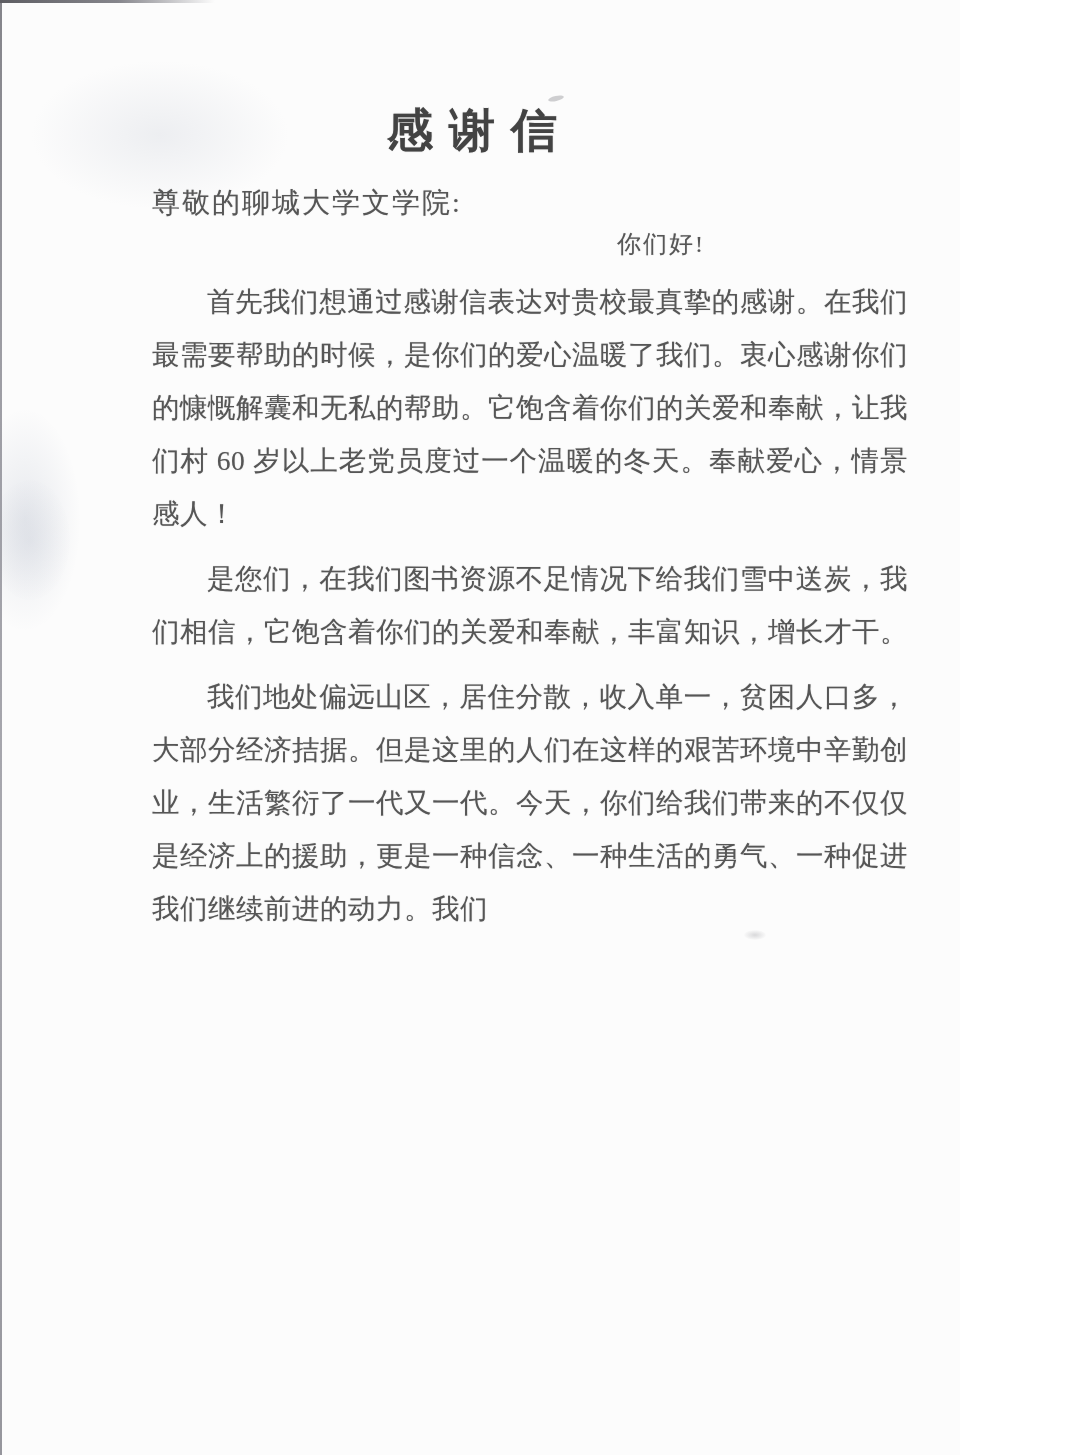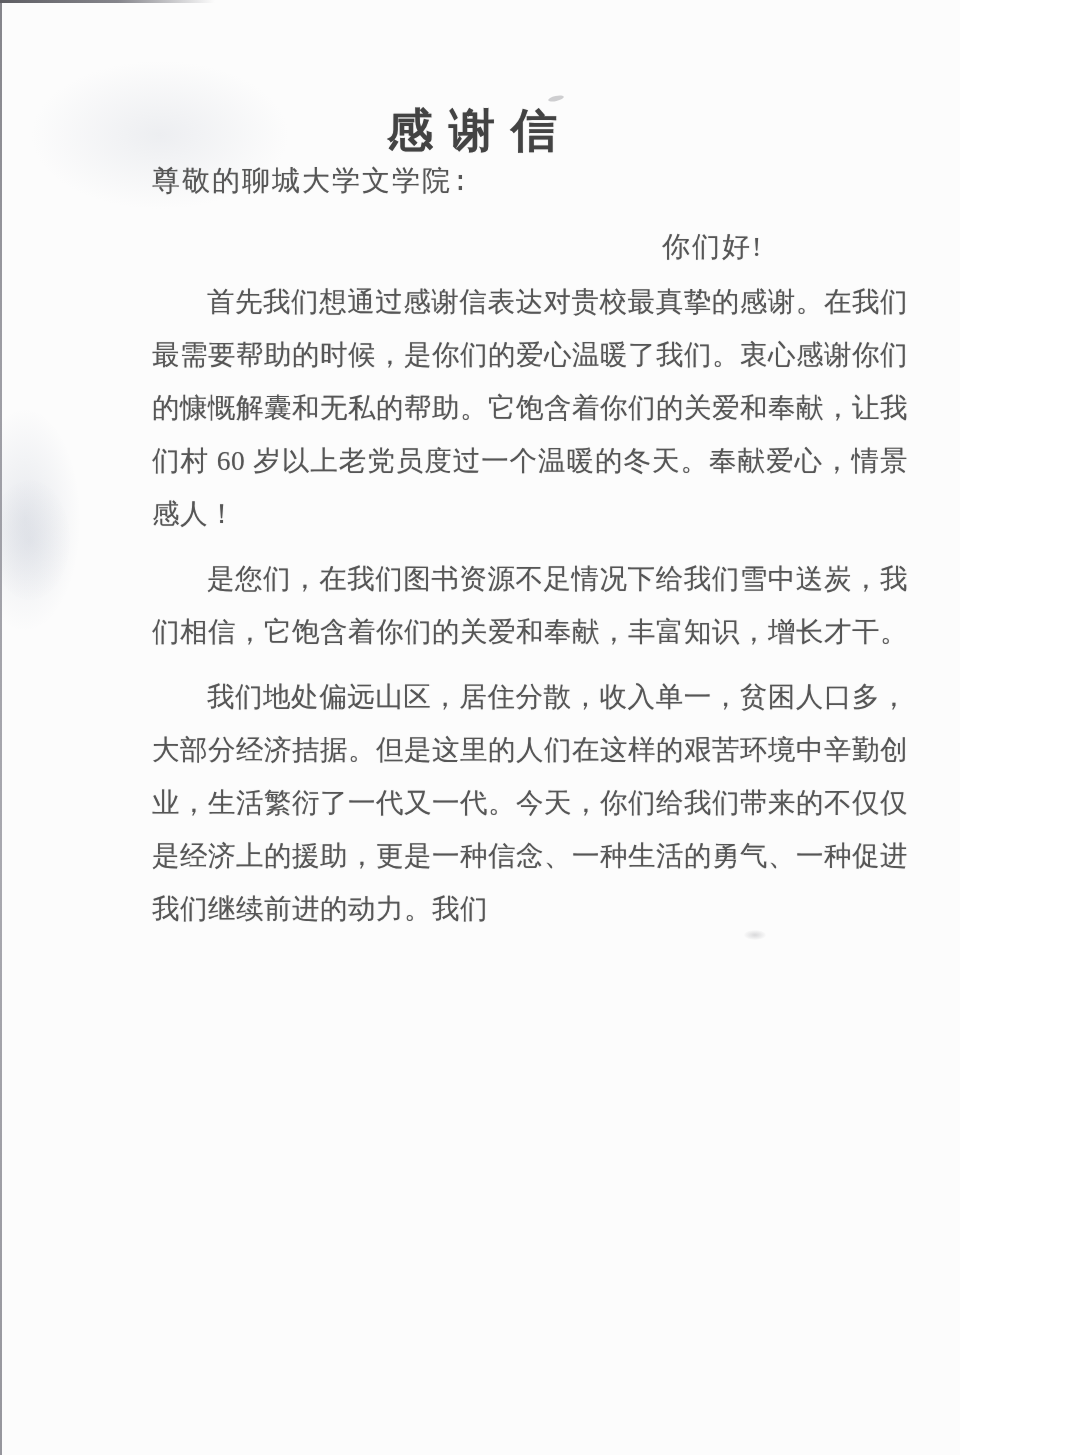--- a/index.html
+++ b/index.html
@@ -62,28 +62,27 @@
   }
   
   .title{
     position:absolute;top:100px;left:0;right:0;
     margin:0;text-align:center;
     font-size:46px;font-weight:600;letter-spacing:16px;
     color:#434343;
     text-shadow:0 0 1px rgba(70,70,70,0.45);
   }
   .salutation{
-    position:absolute;top:162px;left:152px;
+    position:absolute;top:184px;left:152px;
     font-size:28px;letter-spacing:2px;
     text-shadow:0 0 1px rgba(90,90,90,0.4);
-    font-family:Liberation Mono, monospace;
   }
   .greeting{
-    position:absolute;top:228px;left:662px;
-    font-size:28px;letter-spacing:2px;
+    position:absolute;top:228px;left:617px;
+    font-size:24px;letter-spacing:2px;
     text-shadow:0 0 1px rgba(90,90,90,0.4);
   }
   .body-block{
     position:absolute;top:275px;left:152px;width:772px;
   }
   .body-block p{
     margin:0 16px 12px 0;
     font-size:27.5px;
     line-height:53px;
     text-indent:2em;

